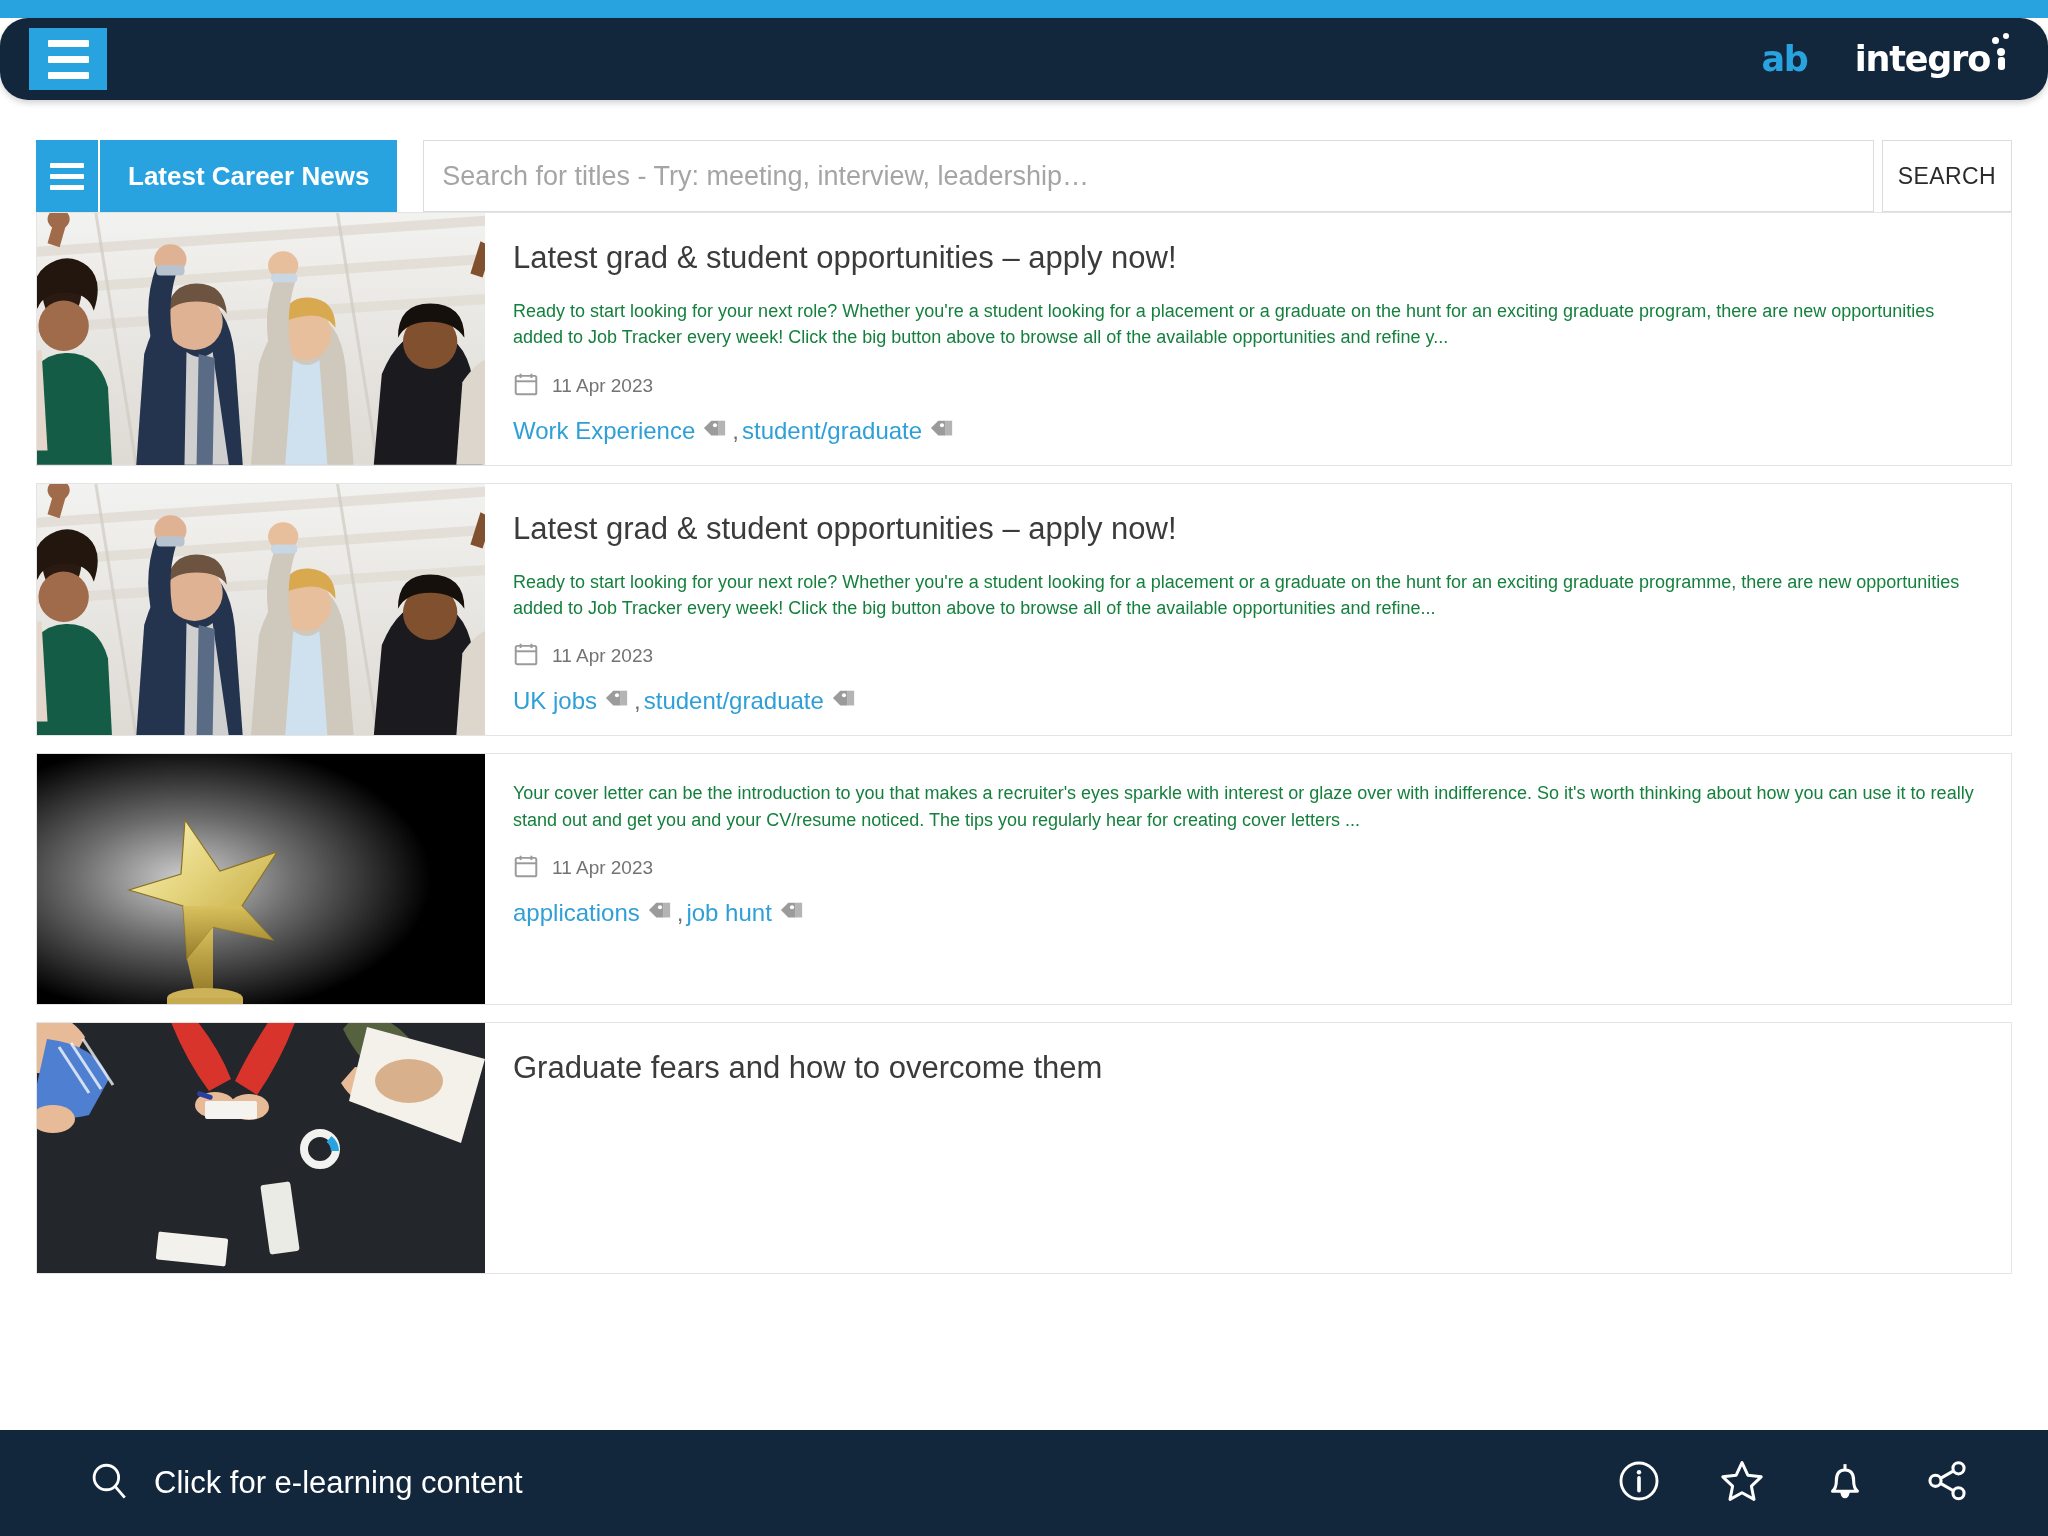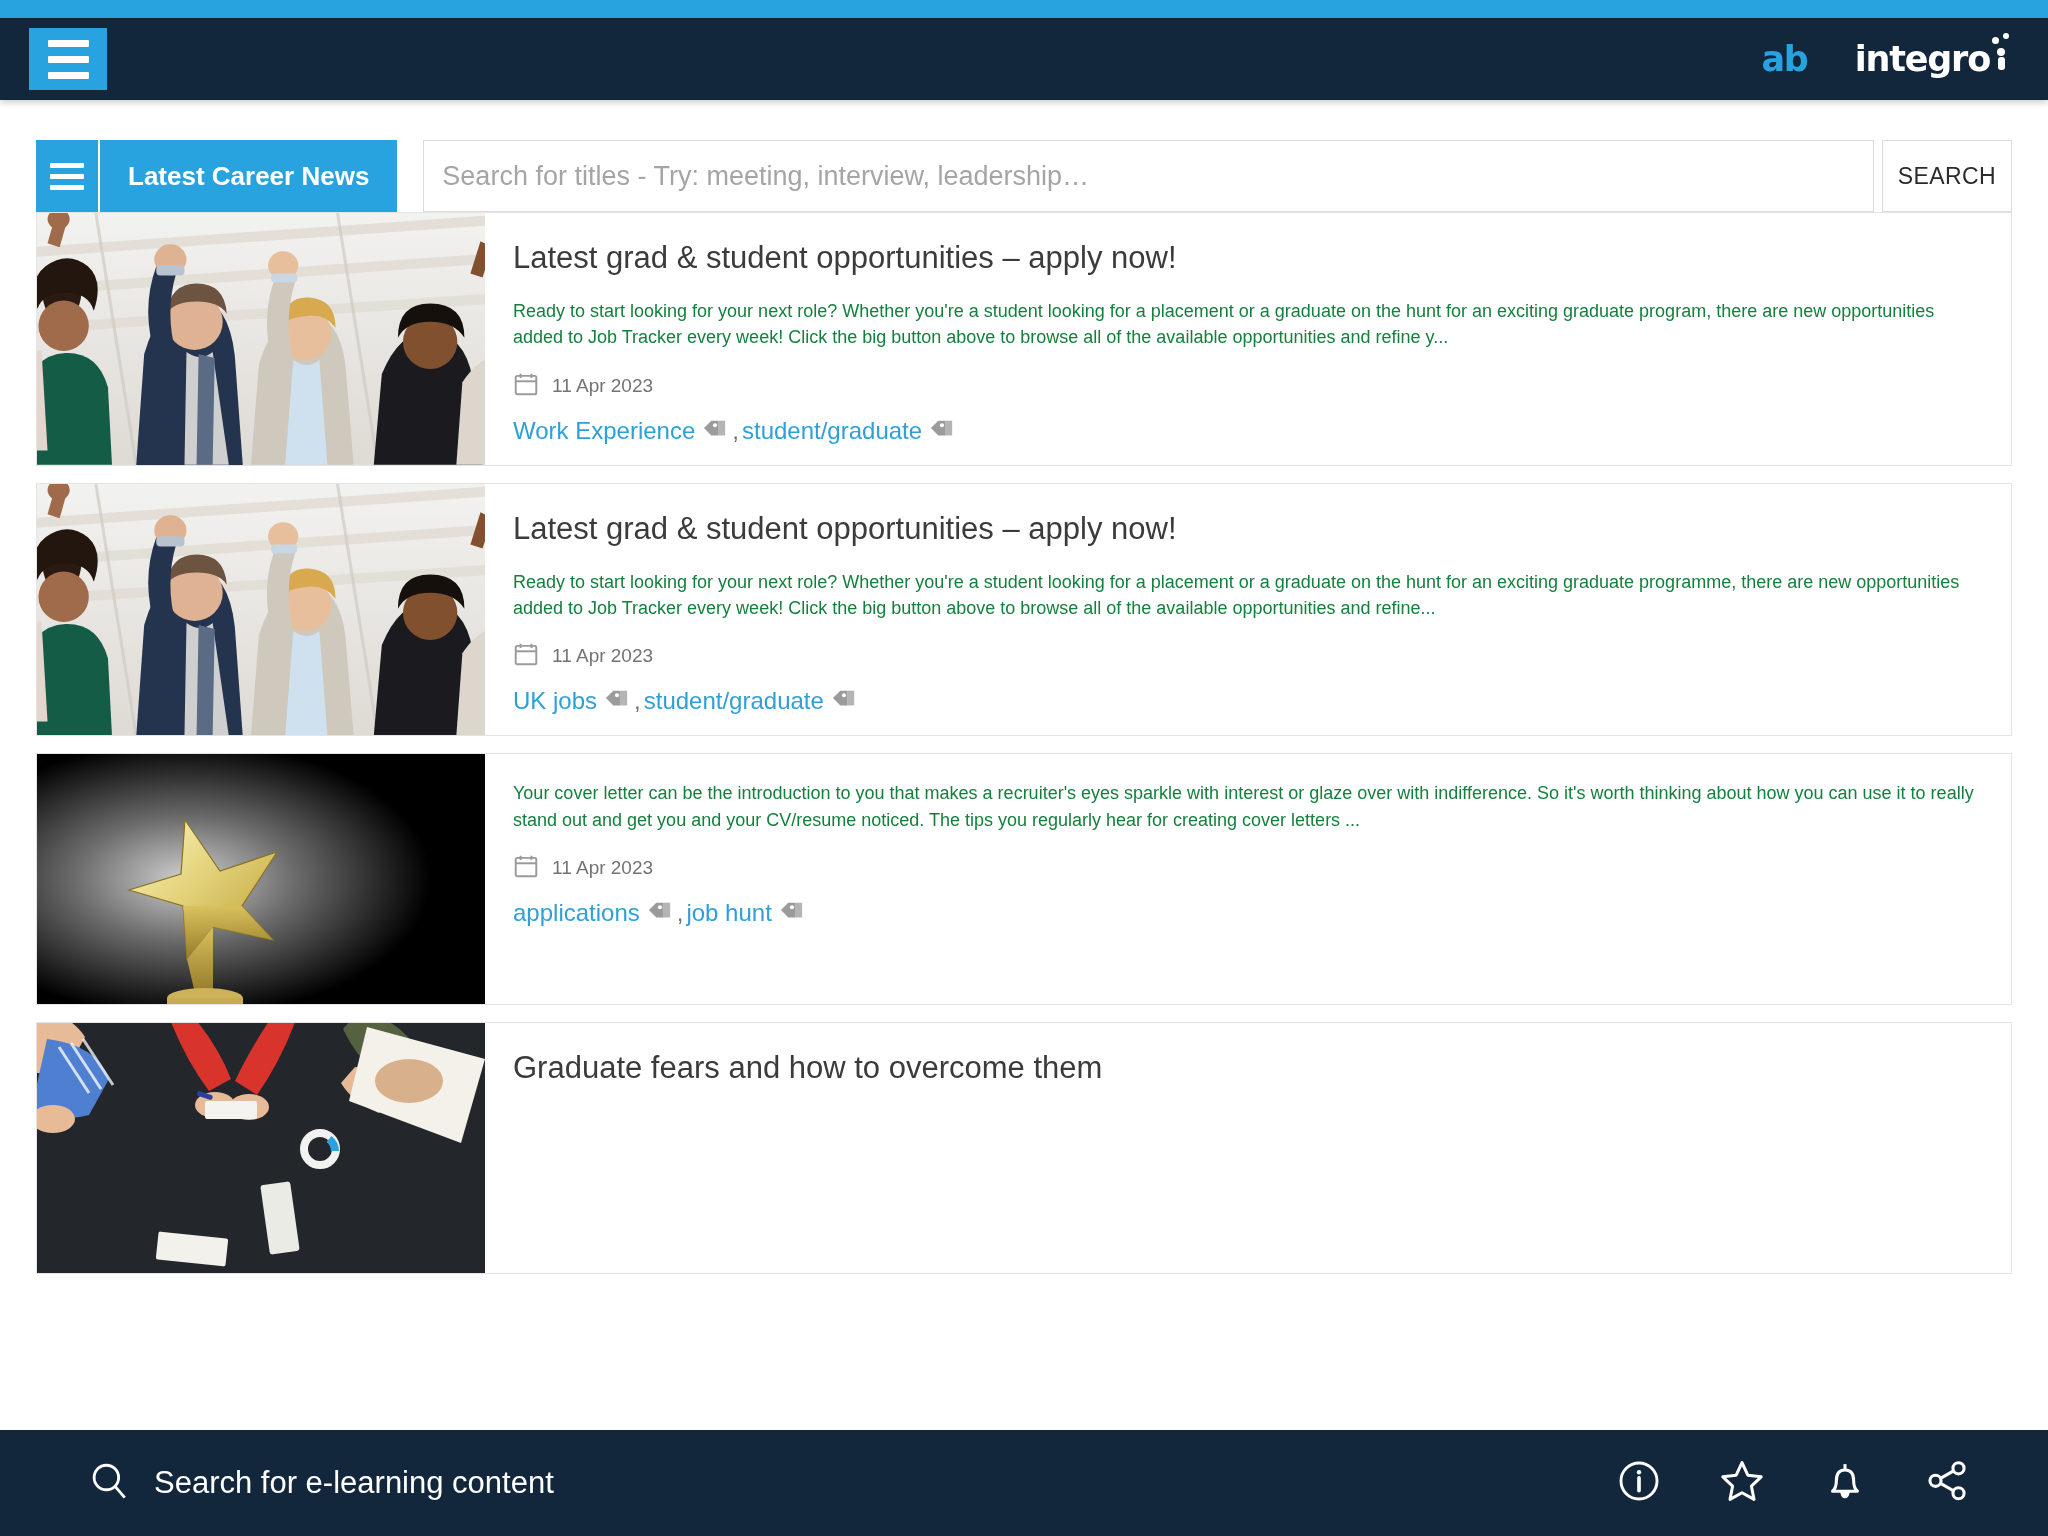--- a/index.html
+++ b/index.html
@@ -21,20 +21,21 @@
 
   
   .top-header {
     height: 82px;
     background: #13273c;
     width: 100%;
     display: flex;
     align-items: center;
     position: relative;
     box-shadow: 0 3px 6px rgba(0,0,0,0.18);
+    border-radius: 28px;
   }
   .menu-btn {
     width: 78px;
     height: 62px;
     background: #29a3e0;
     margin-left: 29px;
     display: flex;
     flex-direction: column;
     align-items: center;
     justify-content: center;
@@ -588,21 +589,21 @@
 </div>
 
 <div class="bottom-bar">
   <div class="bottom-search">
     <span>
       <svg width="42" height="42" viewBox="0 0 24 24" fill="none" stroke="#ffffff" stroke-width="1.6">
         <circle cx="10.5" cy="10" r="7"></circle>
           <path d="M15.6 15.2 L21 21.5"></path>
       </svg>
     </span>
-    <span class="bottom-search-label">Search for e-learning content</span>
+    <span class="bottom-search-label">Click for e-learning content</span>
   </div>
   <div class="bottom-icons">
     <span class="ico">
       <svg width="46" height="46" viewBox="0 0 24 24" fill="none" stroke="#ffffff" stroke-width="1.5">
         <circle cx="12" cy="12" r="9.4"></circle>
         <circle cx="12" cy="7.4" r="1.15" fill="#ffffff" stroke="none"></circle>
         <path d="M12 10.4 V17.1" stroke-linecap="round" stroke-width="1.9"></path>
       </svg>
     </span>
     <span class="ico">

